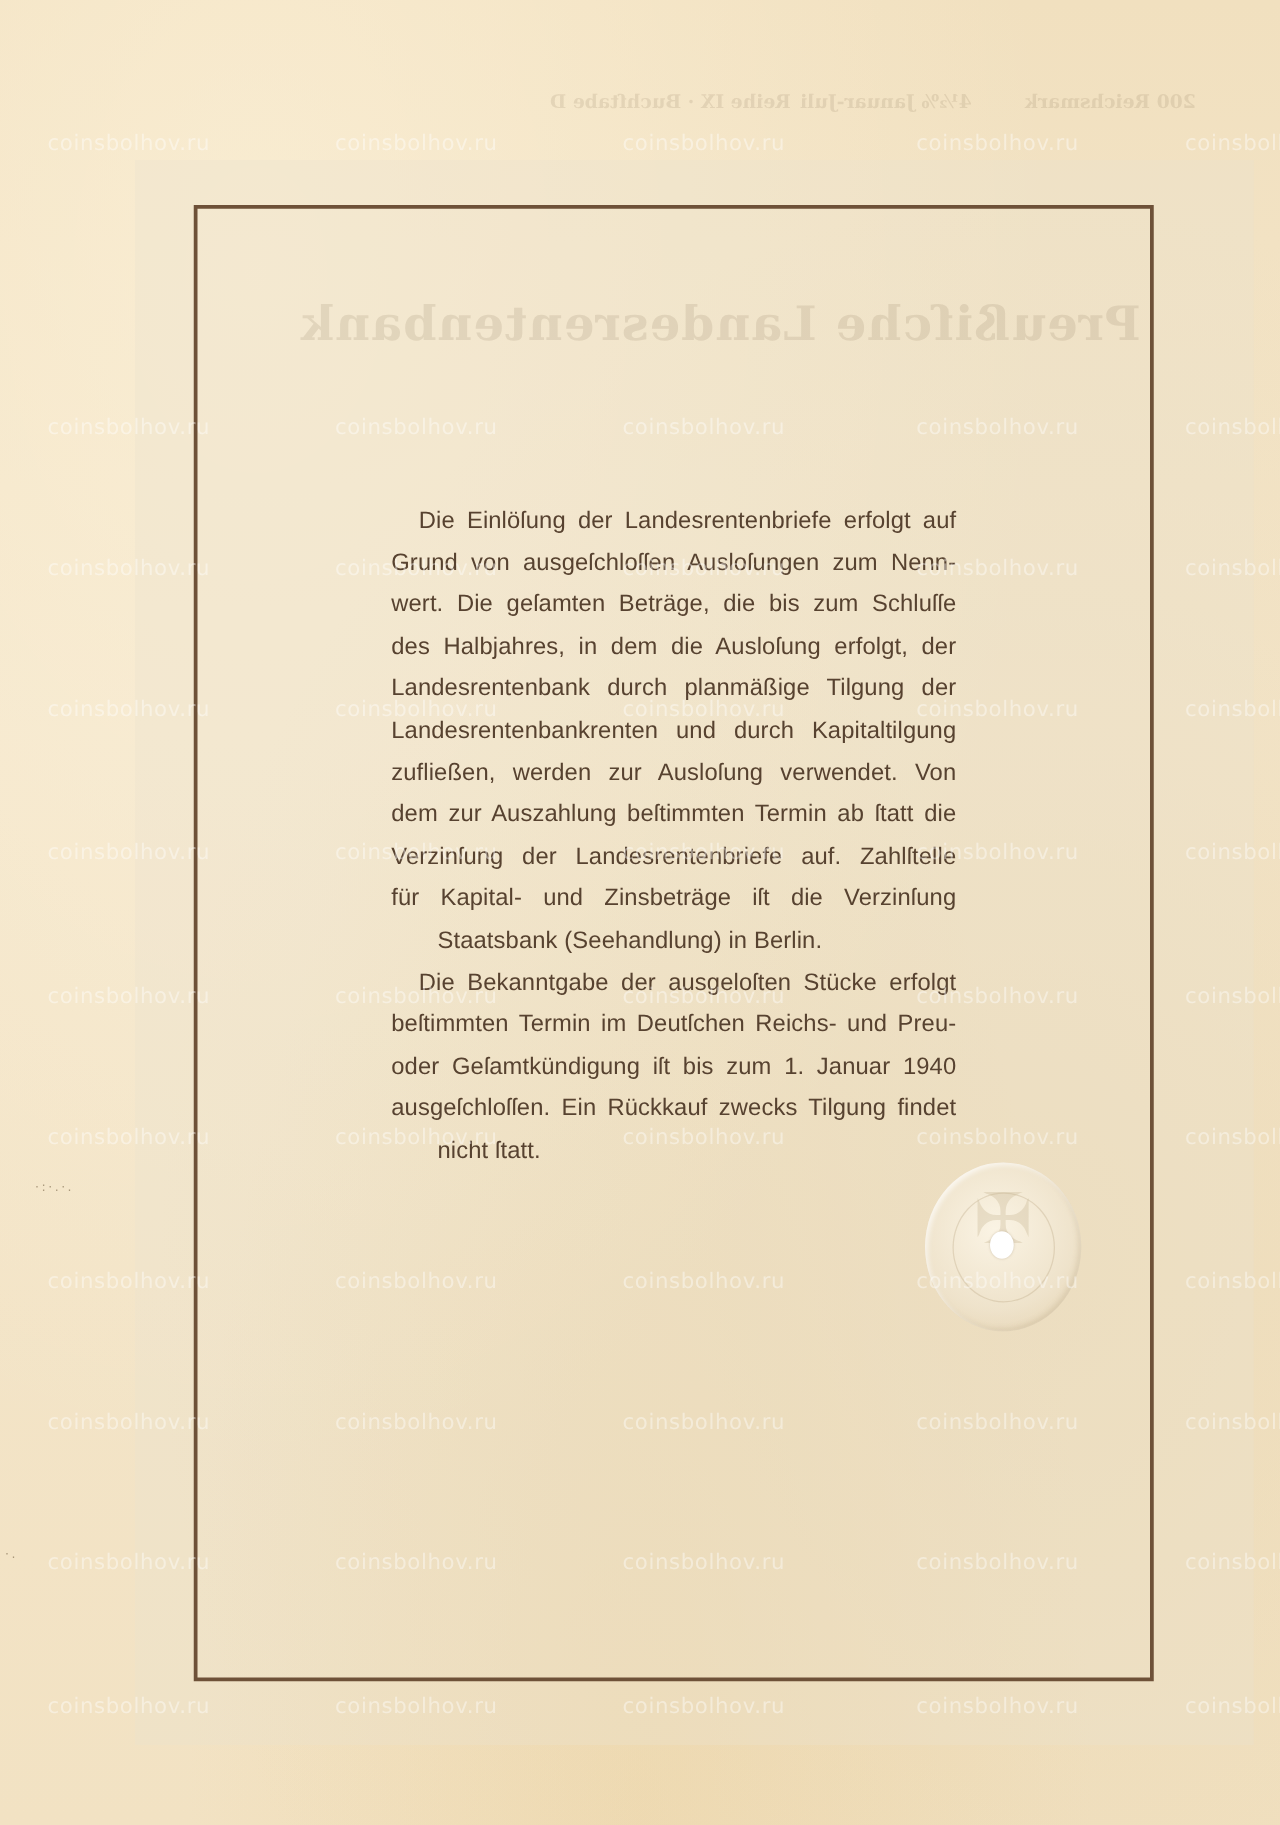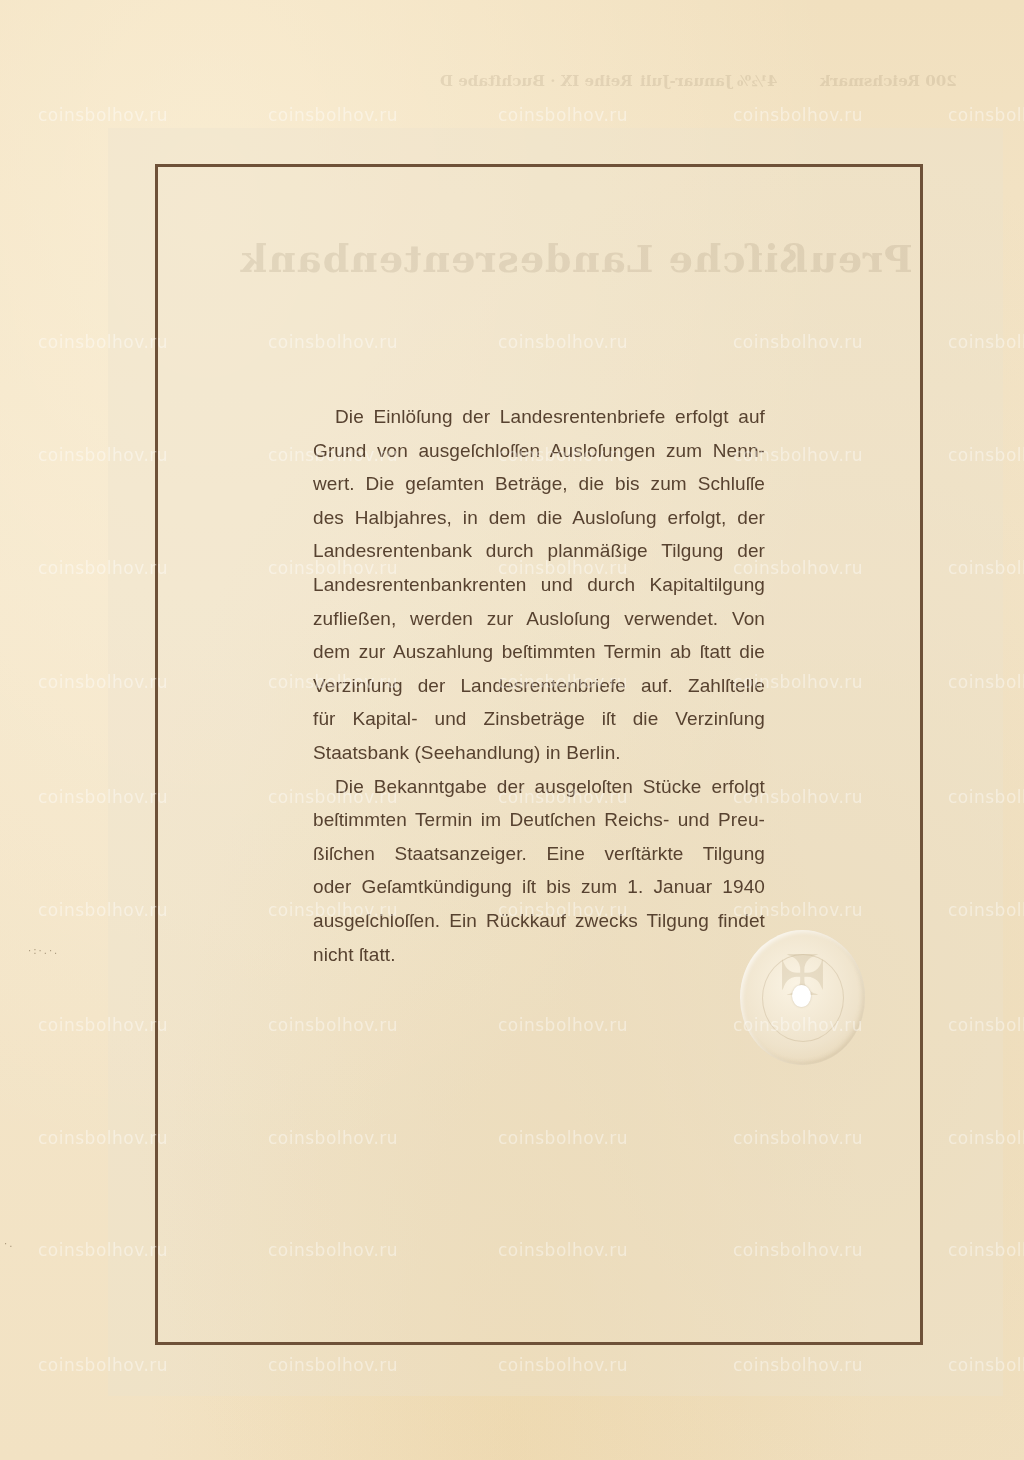--- a/index.html
+++ b/index.html
@@ -72,20 +72,21 @@
       text-align-last: left;
     }
     .line {
       display: block;
       text-align: justify;
       text-align-last: justify;
       white-space: nowrap;
     }
     .line.last {
       text-align-last: left;
+      margin-left: 37px;
     }
     .indent {
       padding-left: 22px;
     }
 
     
     .seal {
       position: absolute;
       left: 740px;
       top: 930px;
@@ -168,21 +169,20 @@
     <span class="line">Landesrentenbankrenten und durch Kapitaltilgung</span>
     <span class="line">zufließen, werden zur Ausloſung verwendet.  Von</span>
     <span class="line">dem zur Auszahlung beſtimmten Termin ab ſtatt die</span>
     <span class="line">Verzinſung der Landesrentenbriefe auf.  Zahlſtelle</span>
     <span class="line">für Kapital-  und Zinsbeträge iſt die Verzinſung</span>
     <span class="line last">Staatsbank (Seehandlung) in Berlin.</span>
   </div>
   <div class="para">
     <span class="line indent">Die Bekanntgabe der ausgeloſten Stücke erfolgt</span>
     <span class="line">beſtimmten Termin im Deutſchen Reichs- und Preu-</span>
-    <span class="line">ßiſchen Staatsanzeiger.  Eine verſtärkte Tilgung</span>
     <span class="line">oder Geſamtkündigung iſt bis zum 1. Januar 1940</span>
     <span class="line">ausgeſchloſſen. Ein Rückkauf zwecks Tilgung findet</span>
     <span class="line last">nicht ſtatt.</span>
   </div>
 </div>
 
 <div class="seal">
   <div class="seal-inner"></div>
   <div class="seal-eagle">✠</div>
   <div class="seal-hole"></div>

